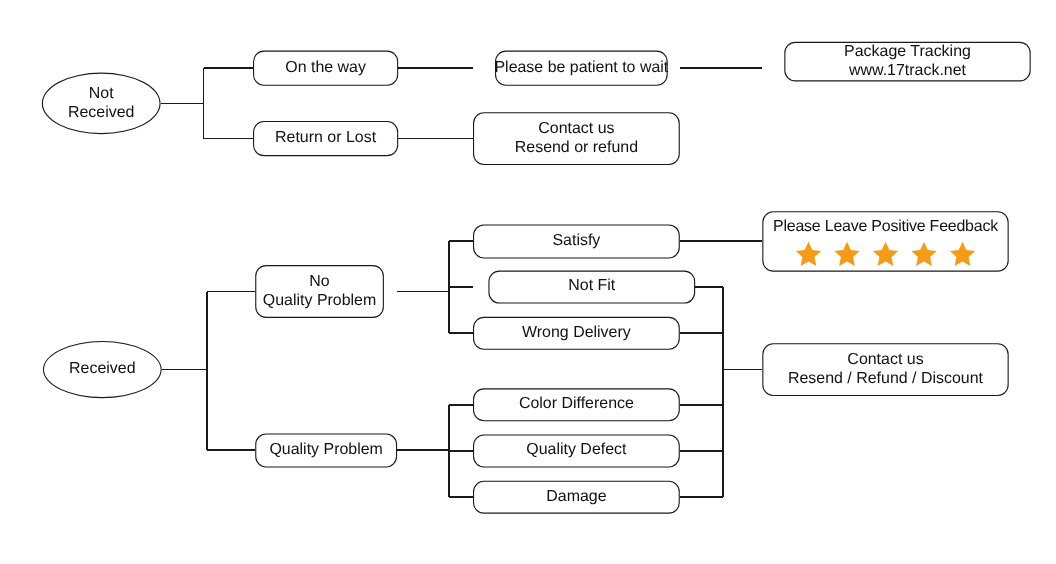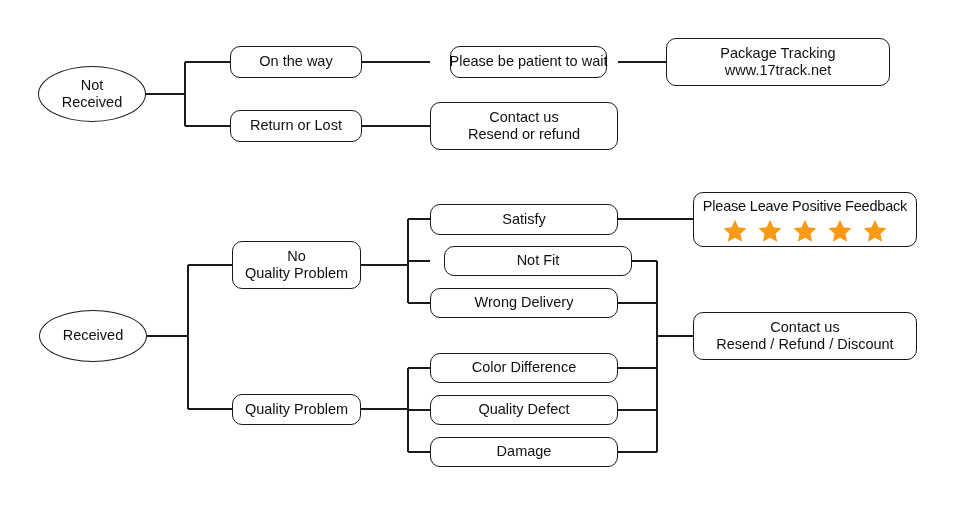--- a/index.html
+++ b/index.html
@@ -140,30 +140,30 @@
 
   <div class="node rounded" style="left:430px; top:46px; width:157px; height:32px; font-size:14.5px;margin-left:20px;">
     <span class="line">Please be patient to wait</span>
   </div>
 
   <div class="node rounded" style="left:430px; top:102px; width:188px; height:48px; font-size:14.5px;">
     <span class="line">Contact us</span>
     <span class="line">Resend or refund</span>
   </div>
 
-  <div class="node rounded" style="left:666px; top:38px; width:224px; height:48px; font-size:14.5px;text-align:right;">
+  <div class="node rounded" style="left:713px; top:38px; width:224px; height:36px; font-size:14.5px;text-align:right;">
     <span class="line">Package Tracking</span>
     <span class="line">www.17track.net</span>
   </div>
 
   <div class="node ellipse" style="left:39px; top:310px; width:108px; height:52px; font-size:14.5px;">
     <span class="line">Received</span>
   </div>
 
-  <div class="node rounded" style="left:232px; top:241px; width:129px; height:48px; font-size:14.5px;">
+  <div class="node rounded" style="left:232px; top:241px; width:117px; height:48px; font-size:14.5px;">
     <span class="line">No</span>
     <span class="line">Quality Problem</span>
   </div>
 
   <div class="node rounded" style="left:232px; top:394px; width:129px; height:31px; font-size:14.5px;">
     <span class="line">Quality Problem</span>
   </div>
 
   <div class="node rounded" style="left:430px; top:204px; width:188px; height:31px; font-size:14.5px;">
     <span class="line">Satisfy</span>

